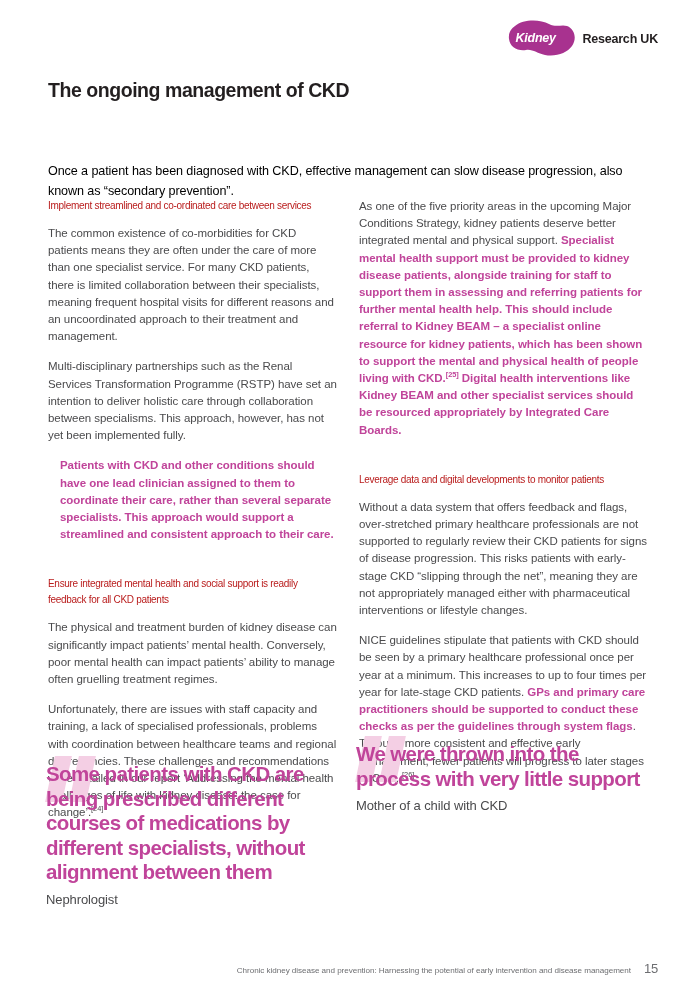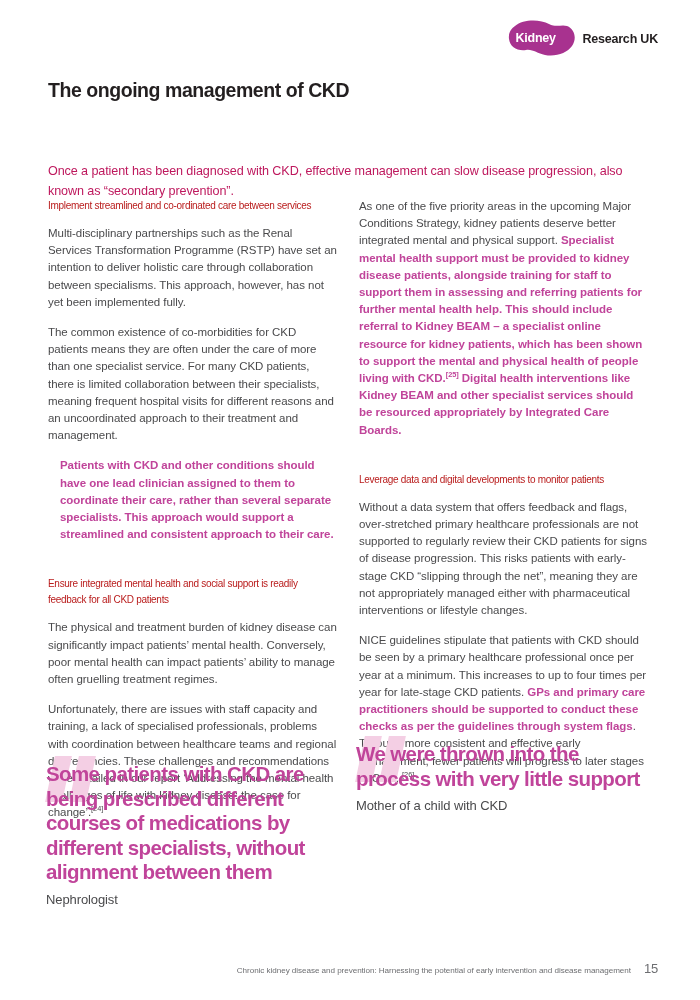--- a/index.html
+++ b/index.html
@@ -40,20 +40,21 @@
   .logo-mark svg { display: block; }
   .logo-word {
     position: absolute;
     left: 8px;
     top: 11px;
     color: #ffffff;
     font-size: 12.5px;
     font-weight: bold;
     letter-spacing: -0.2px;
     font-family: "Liberation Sans", sans-serif;
+    font-style: italic;
   }
   .logo-text {
     font-size: 12.5px;
     font-weight: bold;
     color: #231f20;
     letter-spacing: -0.2px;
     margin-left: -4px;
   }
 
   
@@ -68,21 +69,21 @@
   }
 
   
   .intro {
     position: absolute;
     left: 48px;
     top: 143px;
     width: 592px;
     font-size: 12.6px;
     line-height: 19.5px;
-    color: #be185d;
+    color: #000000;
     letter-spacing: -0.1px;
     margin-top: 19px;
   }
 
   
   .col {
     position: absolute;
     top: 198px;
     width: 289px;
   }
@@ -208,22 +209,22 @@
     </div>
     <span class="logo-text">Research UK</span>
   </div>
 
   <h1 class="page-title">The ongoing management of CKD</h1>
 
   <p class="intro">Once a patient has been diagnosed with CKD, effective management can slow disease progression, also known as “secondary prevention”.</p>
 
   <div class="col col-left">
     <h2 class="sec">Implement streamlined and co-ordinated care between services</h2>
+    <p class="body">The common existence of co-morbidities for CKD patients means they are often under the care of more than one specialist service. For many CKD patients, there is limited collaboration between their specialists, meaning frequent hospital visits for different reasons and an uncoordinated approach to their treatment and management.</p>
     <p class="body">Multi-disciplinary partnerships such as the Renal Services Transformation Programme (RSTP) have set an intention to deliver holistic care through collaboration between specialisms. This approach, however, has not yet been implemented fully.</p>
-    <p class="body">The common existence of co-morbidities for CKD patients means they are often under the care of more than one specialist service. For many CKD patients, there is limited collaboration between their specialists, meaning frequent hospital visits for different reasons and an uncoordinated approach to their treatment and management.</p>
     <p class="rec">Patients with CKD and other conditions should have one lead clinician assigned to them to coordinate their care, rather than several separate specialists. This approach would support a streamlined and consistent approach to their care.</p>
     <h2 class="sec spaced">Ensure integrated mental health and social support is readily feedback for all CKD patients</h2>
     <p class="body">The physical and treatment burden of kidney disease can significantly impact patients’ mental health. Conversely, poor mental health can impact patients’ ability to manage often gruelling treatment regimes.</p>
     <p class="body"><span>Unfortunately, there are issues with staff capacity and training, a lack of specialised professionals, problems with coordination between healthcare teams and regional discrepancies. These challenges and recommendations were detailed in our report ‘Addressing the mental health challenges of life with kidney disease: the case for change’.</span><sup>[24]</sup></p>
   </div>
 
   <div class="col col-right">
     <p class="body"><span>As one of the five priority areas in the upcoming Major Conditions Strategy, kidney patients deserve better integrated mental and physical support. </span><span class="hl">Specialist mental health support must be provided to kidney disease patients, alongside training for staff to support them in assessing and referring patients for further mental health help. This should include referral to Kidney BEAM – a specialist online resource for kidney patients, which has been shown to support the mental and physical health of people living with CKD.</span><sup class="hl">[25]</sup><span class="hl"> Digital health interventions like Kidney BEAM and other specialist services should be resourced appropriately by Integrated Care Boards.</span></p>
 
     <h2 class="sec spaced">Leverage data and digital developments to monitor patients</h2>

